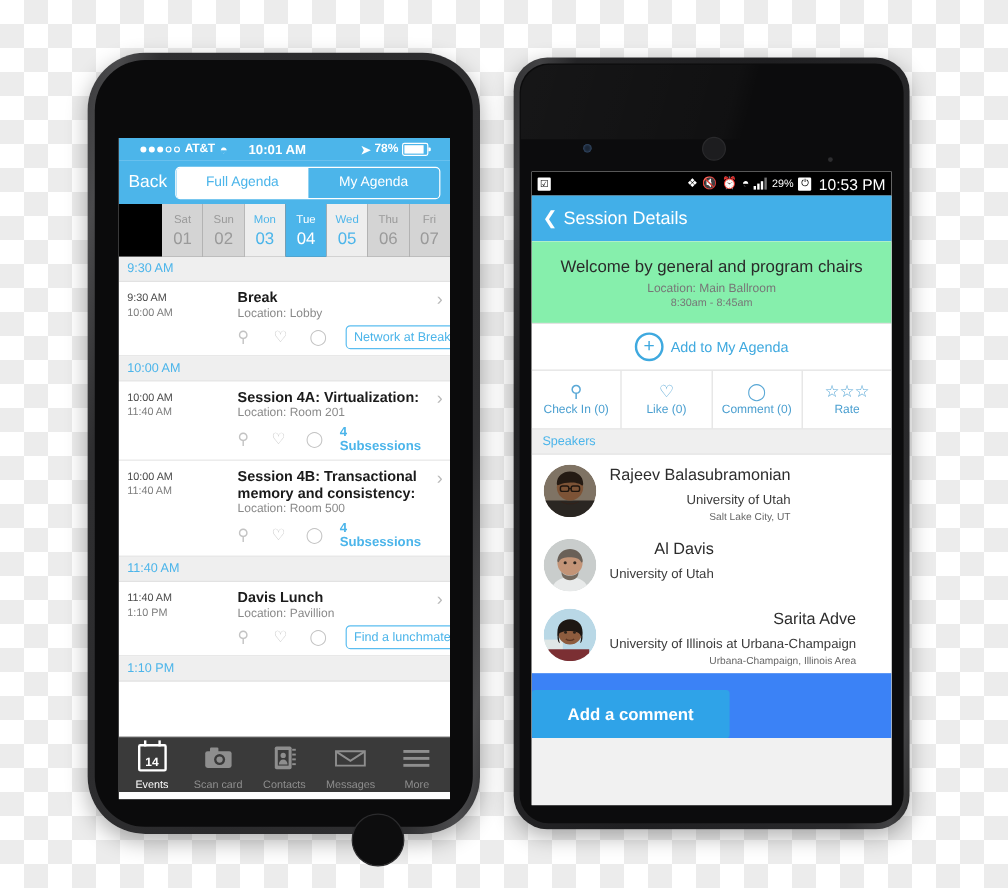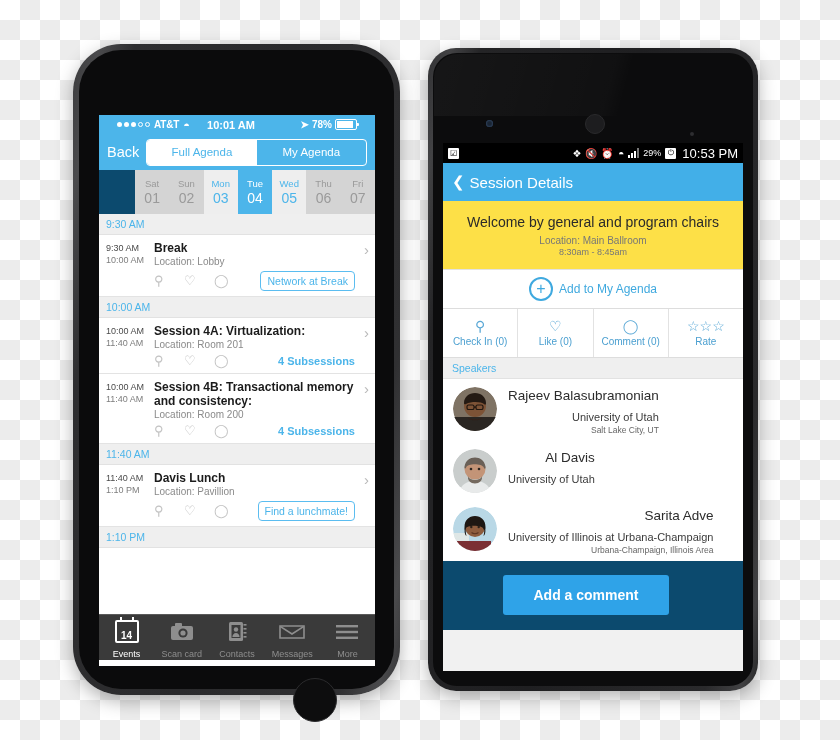--- a/index.html
+++ b/index.html
@@ -142,21 +142,21 @@
   .seg {
     flex: 1; display: flex; height: 25px;
     border: 1px solid #fff; border-radius: 4px; overflow: hidden;
   }
   .seg > div {
     flex: 1; display: flex; align-items: center; justify-content: center;
     font-size: 11.5px; color: #fff;
   }
   .seg > div.active { background: #fff; color: #4CB5EA; }
 
-  .daystrip { display: flex; height: 44px; background: #0c4a6e; padding-left: 36px; }
+  .daystrip { display: flex; height: 44px; background: #000000; padding-left: 36px; }
   .day {
     flex: 1; display: flex; flex-direction: column; align-items: center;
     justify-content: center; gap: 1px; color: #9a9a9a; background: #d4d4d4;
   }
   .day .dow { font-size: 9.5px; }
   .day .dnum { font-size: 14px; }
   .day.light { background: #eeeeee; color: #4CB5EA; }
   .day.sel { background: #4CB5EA; color: #ffffff; }
 
   .ios-list { height: 400px; overflow: hidden; background: #fff; }
@@ -165,21 +165,21 @@
     font-size: 10.5px; display: flex; align-items: center; padding-left: 7px;
     border-bottom: 1px solid #e2e2e2;
   }
   .evt {
     display: flex; padding: 6px 6px 5px 7px;
     border-bottom: 1px solid #e3e3e3; background: #fff; position: relative;
   }
   .evt .times { width: 48px; flex-shrink: 0; padding-top: 1px; }
   .evt .times div { font-size: 9px; color: #7d7d7d; line-height: 12px; }
   .evt .times div.t1 { color: #4a4a4a; }
-  .evt .body { flex: 1; padding-right: 14px; }
+  .evt .body { flex: 1; padding-right: 14px; margin-left: 44px; }
   .evt .title { font-size: 12px; font-weight: bold; color: #1b1b1b; line-height: 14px; }
   .evt .loc { font-size: 10px; color: #8a8a8a; margin-top: 1px; }
   .evt .actions { display: flex; align-items: center; margin-top: 4px; }
   .evt .actions .ico {
     width: 30px; color: #c3c3c3; font-size: 13px; line-height: 14px;
   }
   .evt .chev {
     position: absolute; right: 6px; top: 8px;
     color: #b9b9b9; font-size: 15px; line-height: 14px;
   }
@@ -228,21 +228,21 @@
   .sig i:nth-child(3){height:7px}.sig i:nth-child(4){height:10px;background:#777}
 
   .and-nav {
     height: 38px; background: #42AFE8; display: flex; align-items: center;
     padding: 0 9px; color: #fff; font-size: 15px;
   }
   .and-nav .bk { font-size: 15px; margin-right: 5px; }
 
   .and-body { background: #f1f1f1; height: 470px; overflow: hidden; }
   .sess-head {
-    background: #fde047; padding: 13px 12px 12px; text-align: center;
+    background: #86efac; padding: 13px 12px 12px; text-align: center;
     border-bottom: 1px solid #e2e2e2;
   }
   .sess-head .h1 { font-size: 14px; color: #2a2a2a; line-height: 17px; }
   .sess-head .h2 { font-size: 10px; color: #777; margin-top: 4px; }
   .sess-head .h3 { font-size: 9px; color: #777; margin-top: 1px; }
 
   .add-agenda {
     background:#fff; height: 38px; display:flex; align-items:center;
     justify-content:center; gap: 6px; border-bottom: 1px solid #dddddd;
   }
@@ -272,21 +272,21 @@
   }
   .spk .ava {
     width: 44px; height: 44px; border-radius: 50%; flex-shrink:0;
     overflow:hidden; position:relative;
   }
   .spk .info { padding-top: 1px; text-align: right; }
   .spk .nm { font-size: 13.5px; color: #2c2c2c; line-height: 16px; }
   .spk .org { font-size: 11px; color: #3b3b3b; margin-top: 7px; }
   .spk .city { font-size: 8.5px; color: #666; margin-top: 2px; }
 
-  .cmt-wrap { background:#0c4a6e; padding: 14px 14px 15px 0; display:flex; justify-content:center;}
+  .cmt-wrap { background:#3b82f6; padding: 14px 14px 0 0; display:flex; justify-content:flex-start;}
   .cmt-btn {
     background:#2FA3E8; color:#fff; font-size:14px; font-weight:bold;
     padding: 12px 30px; border-radius: 3px; border: none;
   }
 </style>
 </head>
 <body>
 
 <div class="phone" id="iphone">
   <div class="bezel"></div>
@@ -397,21 +397,21 @@
         <span class="chev">›</span>
       </div>
 
       <div class="evt">
         <div class="times">
           <div class="t1">10:00 AM</div>
           <div>11:40 AM</div>
         </div>
         <div class="body">
           <div class="title">Session 4B: Transactional memory and consistency:</div>
-          <div class="loc">Location: Room 200</div>
+          <div class="loc">Location: Room 500</div>
           <div class="actions">
             <span class="ico">⚲</span>
             <span class="ico">♡</span>
             <span class="ico">◯</span>
             <span class="subs">4 Subsessions</span>
           </div>
         </div>
         <span class="chev">›</span>
       </div>
 

